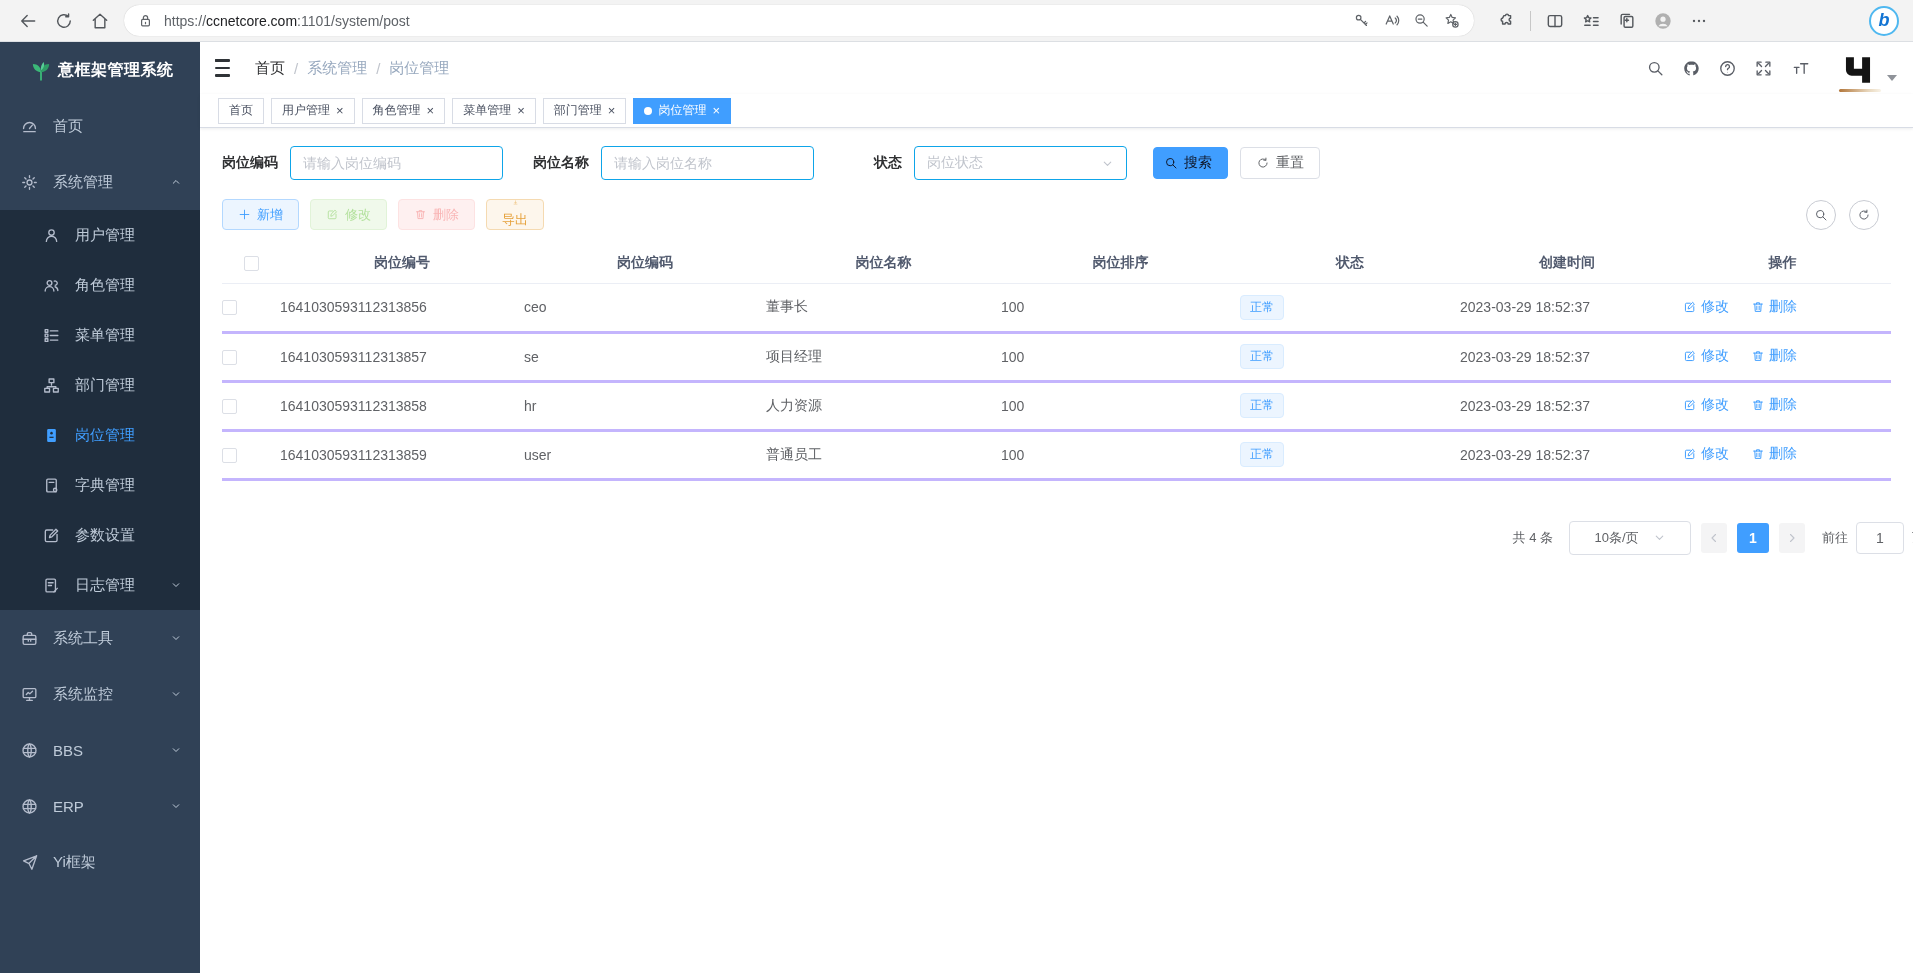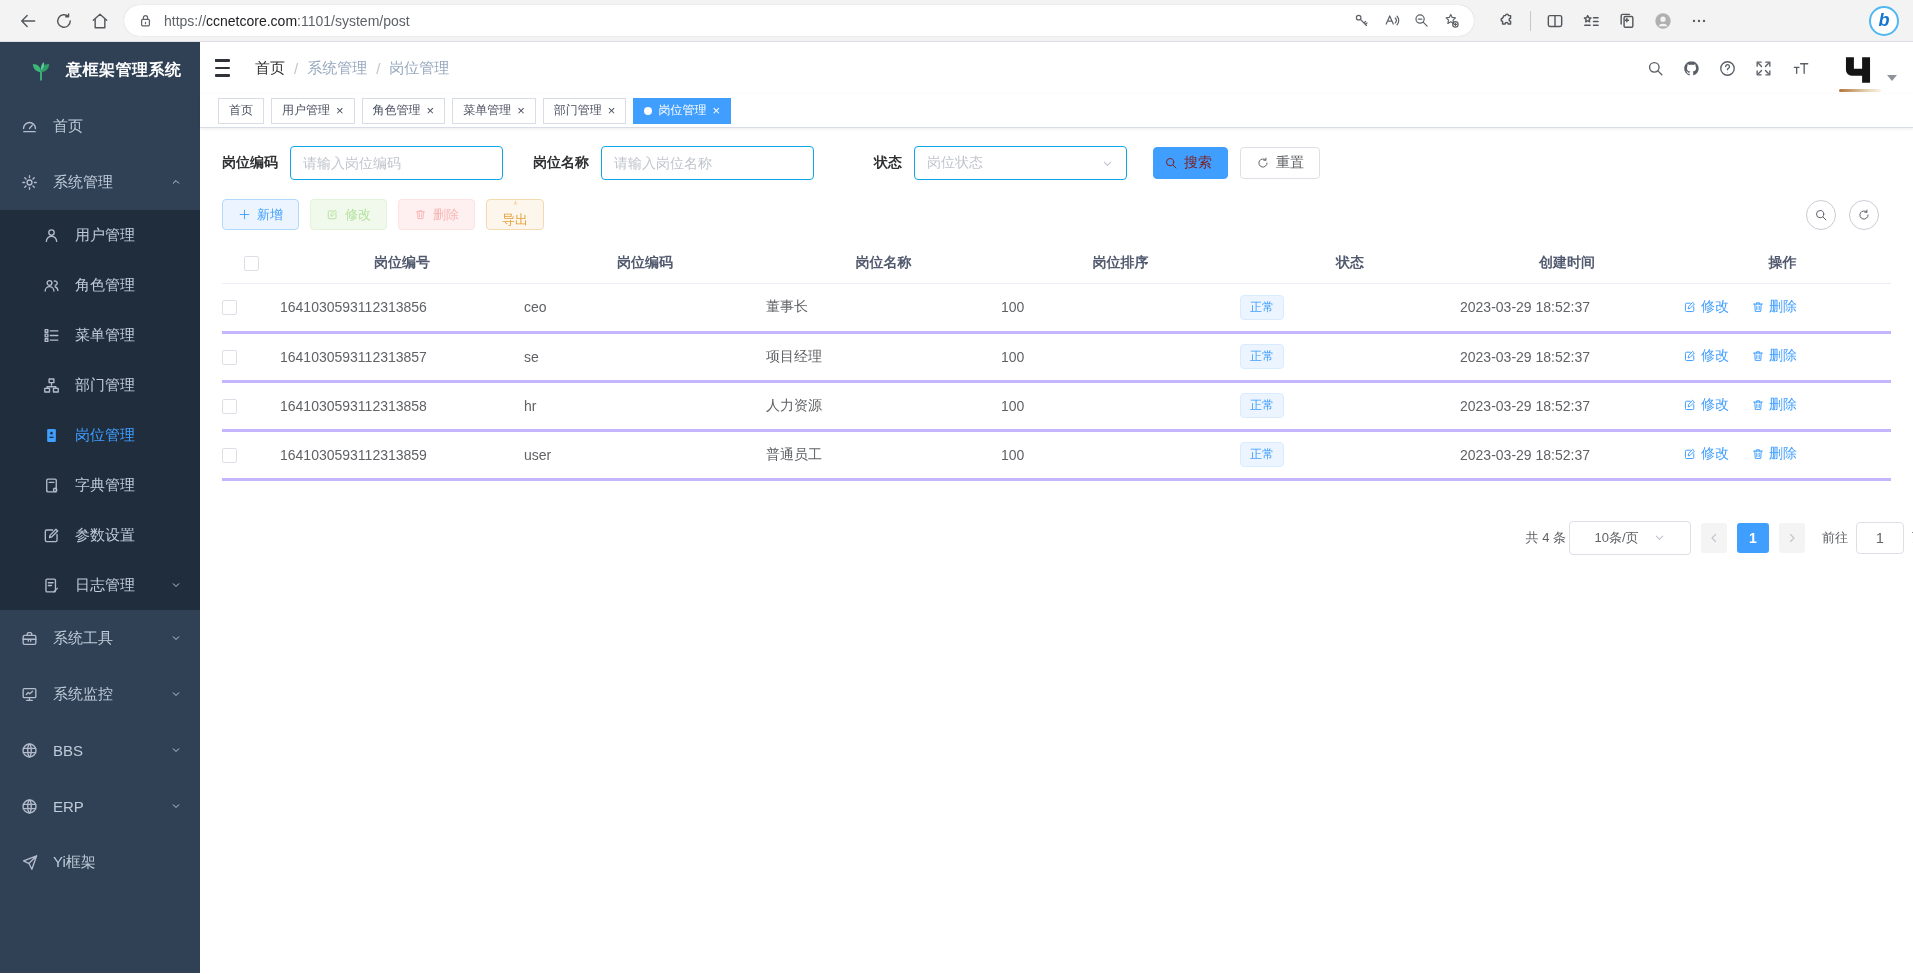--- a/index.html
+++ b/index.html
@@ -23,21 +23,21 @@
              color:#5f6368; cursor:pointer; border-radius:6px; }
   .bdivider { width:1px; height:20px; background:#c7c7c7; margin:0 6px; }
   .bspacer { flex:1; }
   .bing { width:30px; height:30px; border-radius:50%; background:#fff; border:2px solid #4fb8f0;
           color:#1274d3; font-weight:bold; font-style:italic; font-size:18px;
           display:flex; align-items:center; justify-content:center; cursor:pointer; margin-right:4px; }
 
   
   .app { display:flex; height:931px; }
   .sidebar { width:200px; flex:none; background:#304156; color:#bfcbd9; }
-  .logo { height:56px; display:flex; align-items:center; padding-left:28px; gap:12px; }
+  .logo { height:56px; display:flex; align-items:center; padding-left:28px; gap:4px; }
   .logo-t { color:#fff; font-weight:bold; font-size:16px; letter-spacing:.5px; }
   .mi { height:56px; display:flex; align-items:center; padding:0 18px 0 20px; gap:14px;
         font-size:15px; color:#bfcbd9; cursor:pointer; }
   .mi .mic { width:19px; height:19px; color:#b4bccc; flex:none; }
   .submenu { background:#1f2d3d; }
   .submenu .mi { height:50px; padding-left:42px; }
   .mi.active, .mi.active .mic { color:#409eff; }
   .caret { width:12px; height:12px; margin-left:auto; color:#bfcbd9; stroke-width:2; }
 
   .main { flex:1; min-width:0; display:flex; flex-direction:column; background:#fff; }
@@ -81,21 +81,21 @@
   .finput::placeholder { color:#c0c4cc; }
   .finput { outline:none; font-family:inherit; }
   .fi1 { margin-right:30px; } .fi2 { margin-right:60px; }
   .fselect { display:flex; align-items:center; justify-content:space-between; cursor:pointer; }
   .sel-ph { color:#c0c4cc; }
   .sel-caret { width:13px; height:13px; color:#c0c4cc; stroke-width:2; }
   .btn { height:32px; border-radius:4px; border:1px solid #dcdfe6; background:#fff; color:#606266;
          font-size:14px; display:flex; align-items:center; gap:6px; padding:0 15px; cursor:pointer;
          font-family:inherit; }
   .btn .i { width:14px; height:14px; }
-  .btn-primary { background:#409eff; border-color:#409eff; color:#7f1d1d; margin-left:26px;padding-left:10px; }
+  .btn-primary { background:#409eff; border-color:#409eff; color:#0f172a; margin-left:26px;padding-left:10px; }
   .btn-plain { margin-left:12px; }
 
   .toolbar { display:flex; align-items:center; margin-top:19px; }
   .tb { height:31px; padding:0 15px; border-radius:4px; font-size:13px; display:flex; align-items:center;
         gap:6px; cursor:pointer; border:1px solid; font-family:inherit; }
   .tb .i { width:13px; height:13px; }
   .tb + .tb { margin-left:11px; }
   .tb.add { background:#ecf5ff; border-color:#b3d8ff; color:#409eff; }
   .tb.edit { background:#f0f9eb; border-color:#e1f3d8; color:#b3e19d; cursor:not-allowed; }
   .tb.del { background:#fef0f0; border-color:#fde2e2; color:#f9b4b4; cursor:not-allowed; }
@@ -111,21 +111,21 @@
   .cb { width:15px; height:15px; border:1px solid #dcdfe6; border-radius:2px; background:#fff;
         display:inline-block; cursor:pointer; vertical-align:middle; }
   .tag-normal { display:inline-block; height:25px; line-height:23px; padding:0 9px; font-size:12px;
                 background:#ecf5ff; border:1px solid #d9ecff; color:#409eff; border-radius:4px; }
   .oplink { display:inline-flex; align-items:center; gap:4px; color:#409eff; font-size:14px;
             cursor:pointer; margin:0 9px; text-decoration:none; }
   .oplink .i { width:14px; height:14px; }
 
   .pager { display:flex; justify-content:flex-end; align-items:center; margin:40px -34px 0 0;
            font-size:13px; color:#606266; }
-  .ptotal { margin-right:3px; }
+  .ptotal { margin-right:16px; }
   .psel { width:122px; height:34px; border:1px solid #dcdfe6; border-radius:4px; background:#fff;
           display:flex; align-items:center; justify-content:center; gap:14px; cursor:pointer; margin-right:5px; }
   .pbtn { min-width:26px; height:30px; border:none; background:#f4f4f5; color:#c0c4cc; border-radius:3px;
           display:flex; align-items:center; justify-content:center; margin:0 5px; cursor:pointer;
           font-size:14px; font-family:inherit; }
   .pbtn.active { background:#409eff; color:#fff; min-width:32px; font-weight:bold; }
   .pbtn .i { width:12px; height:12px; stroke-width:2.2; }
   .pgoto-label { margin:0 8px 0 12px; }
   .pgoto { width:48px; height:32px; border:1px solid #dcdfe6; border-radius:4px; text-align:center;
            font-size:14px; color:#606266; outline:none; font-family:inherit; }

